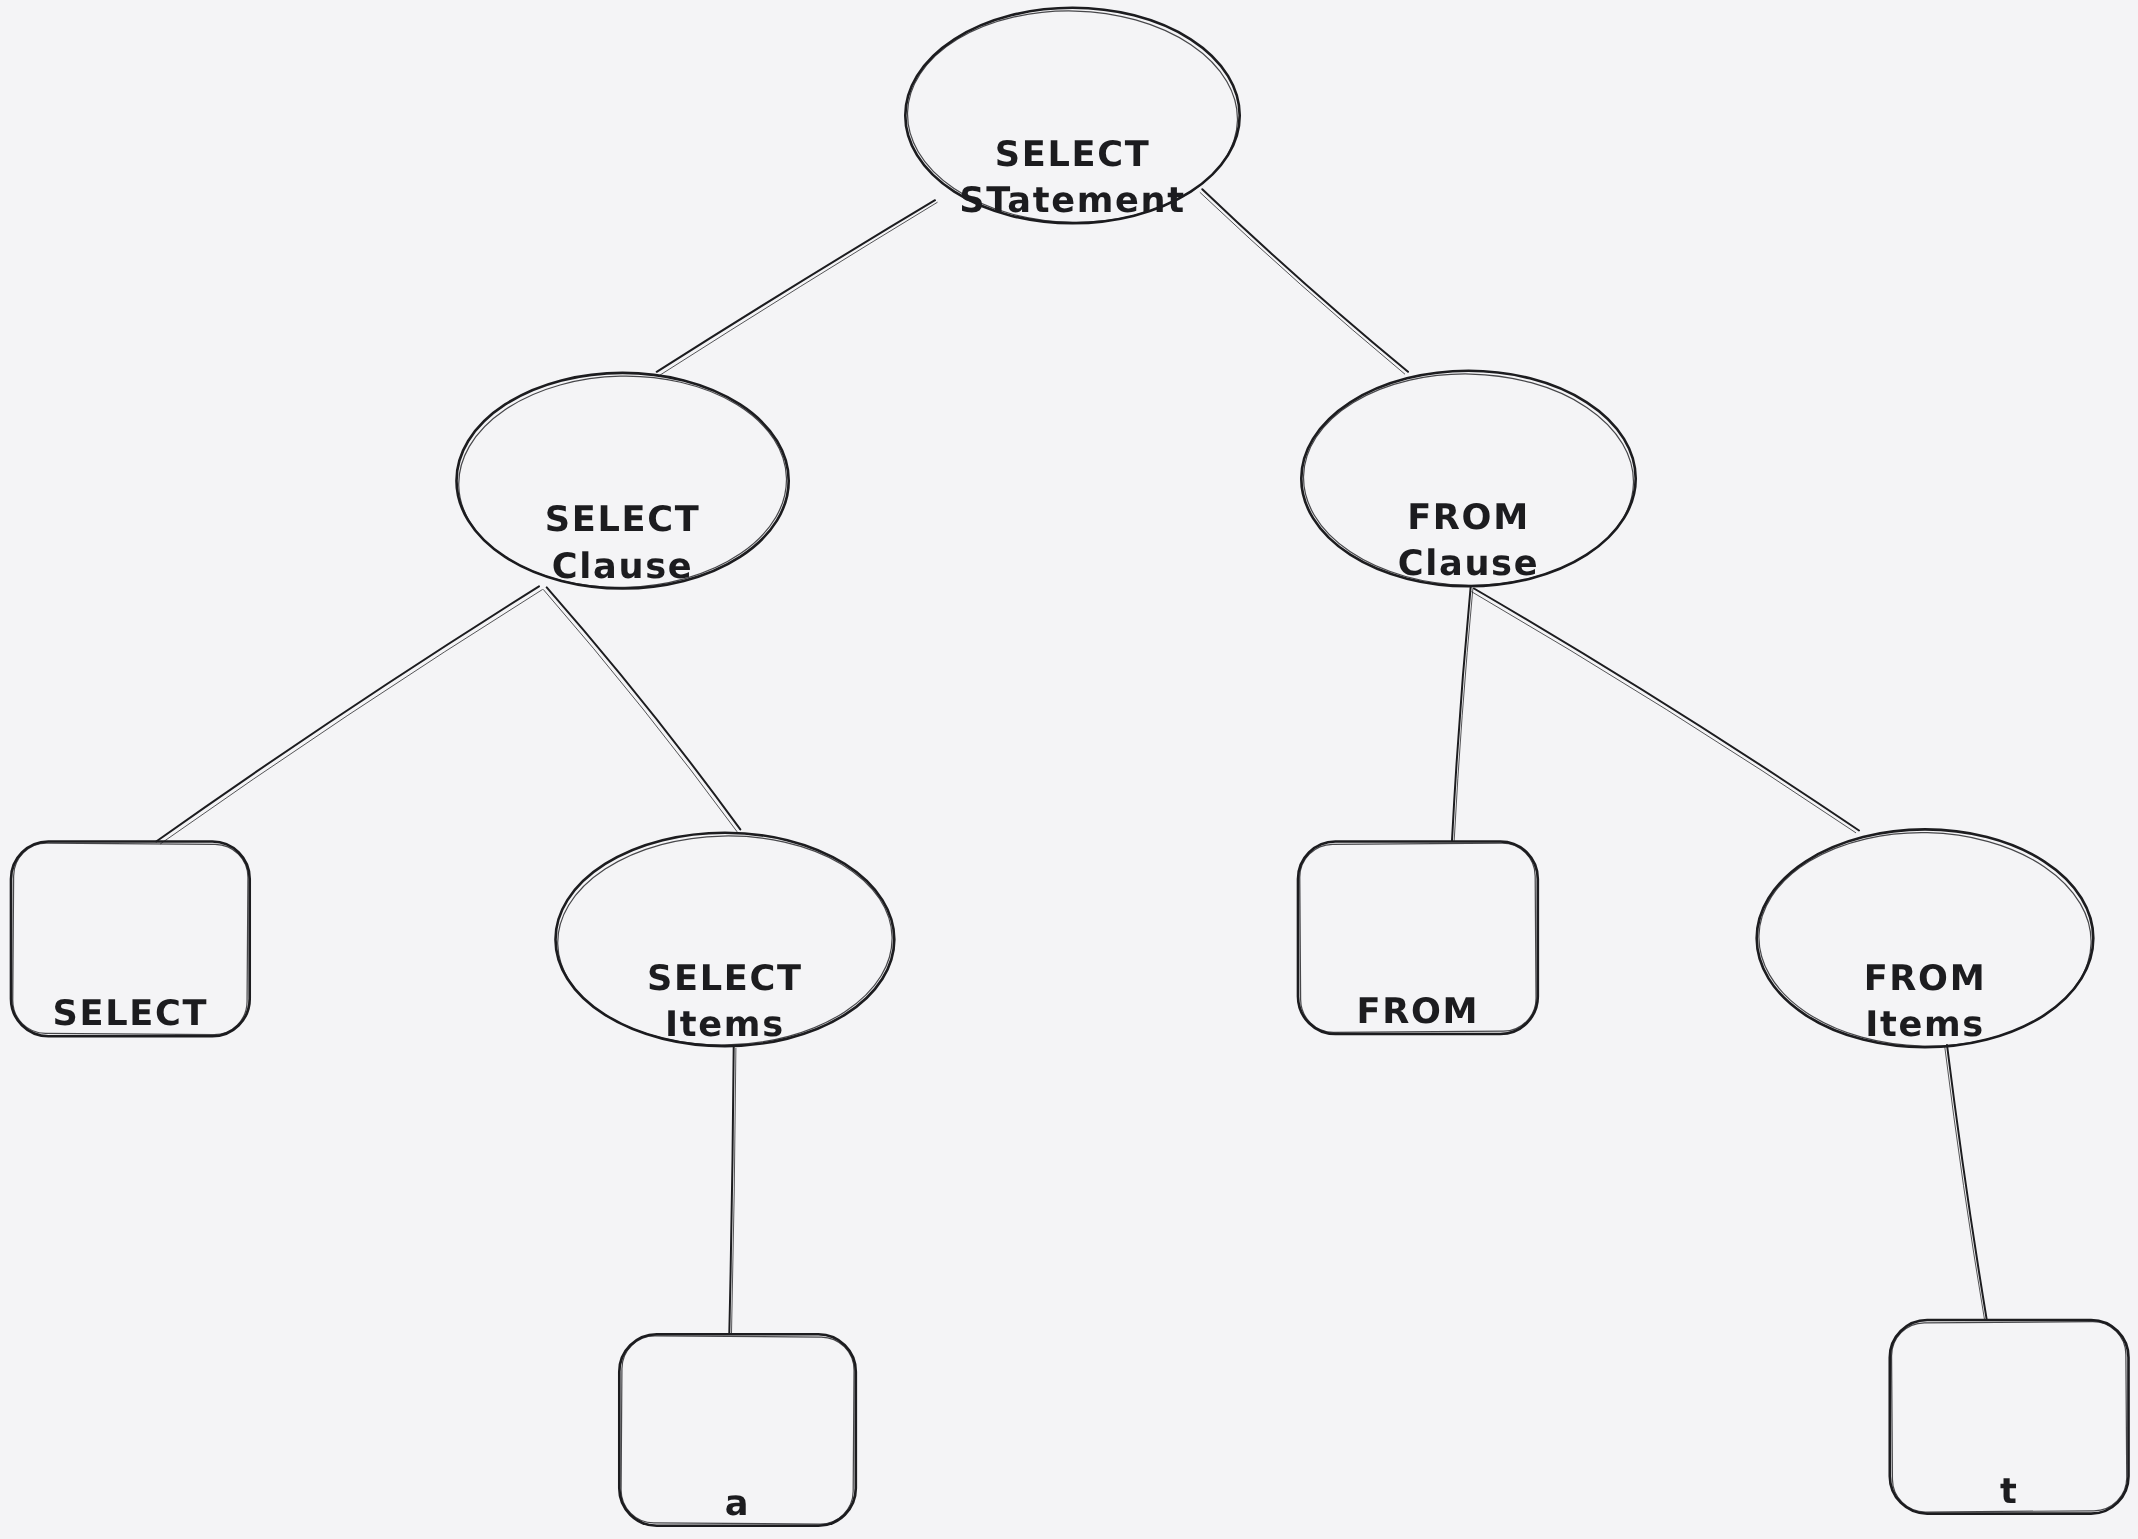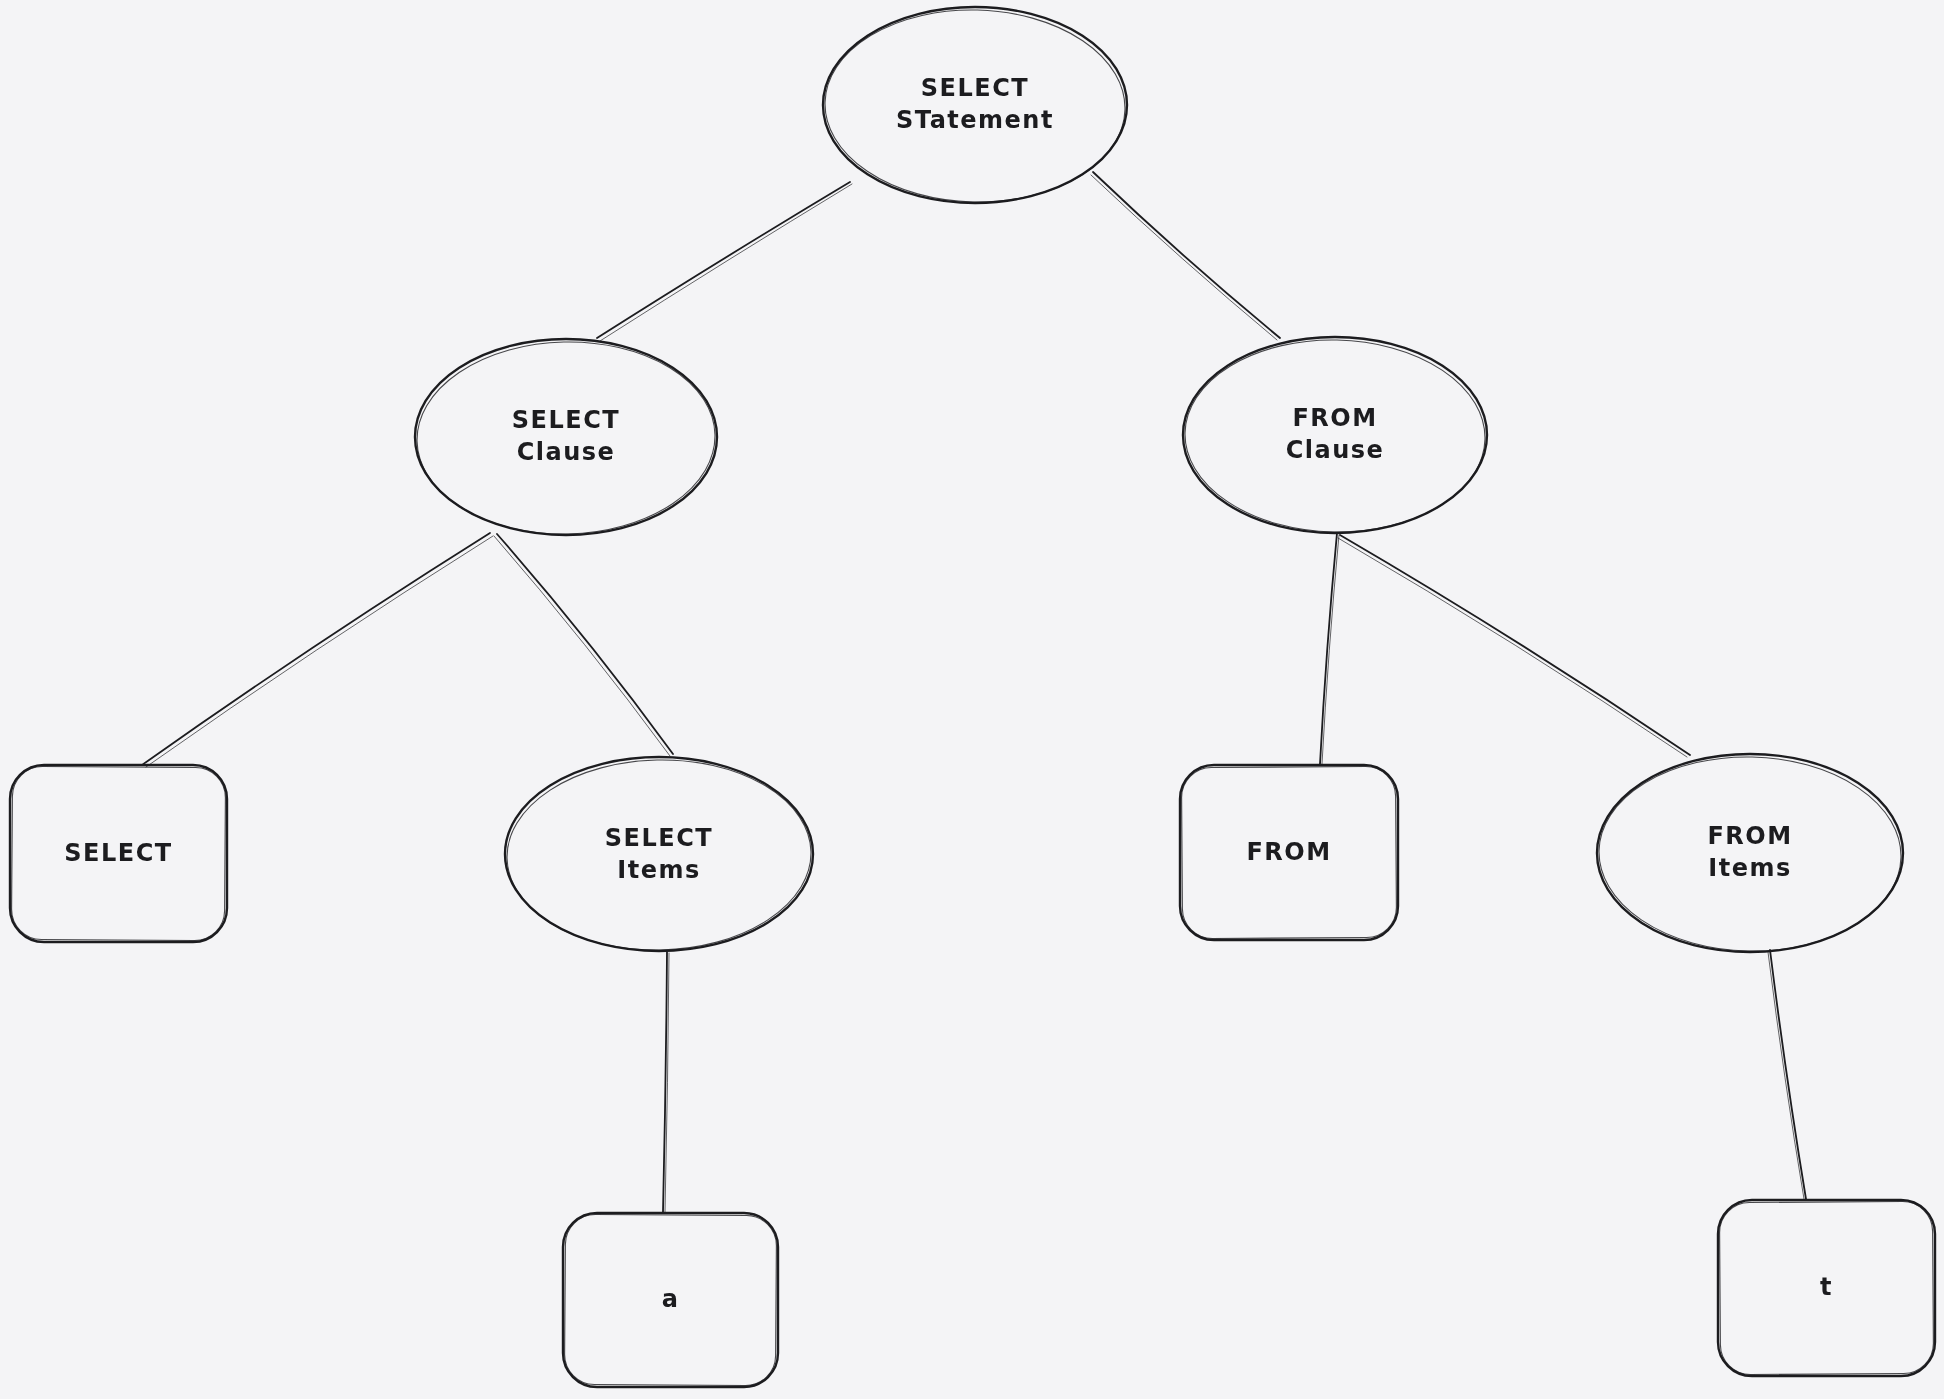--- a/index.html
+++ b/index.html
@@ -42,25 +42,25 @@
   .edge-echo {
     fill: none;
     stroke: #1c1c1f;
     stroke-width: 0.9;
     stroke-linecap: round;
     opacity: 0.75;
   }
   .node {
     position: absolute;
     display: flex;
-    align-items: center;
+    align-items: flex-end;
     justify-content: center;
     text-align: center;
     color: #1c1c1f;
-    font-size: 24px;
+    font-size: 32px;
     font-weight: 600;
     letter-spacing: 1.5px;
     line-height: 1.32;
     white-space: pre-line;
     cursor: default;
     user-select: none;
   }
 </style>
 </head>
 <body>

